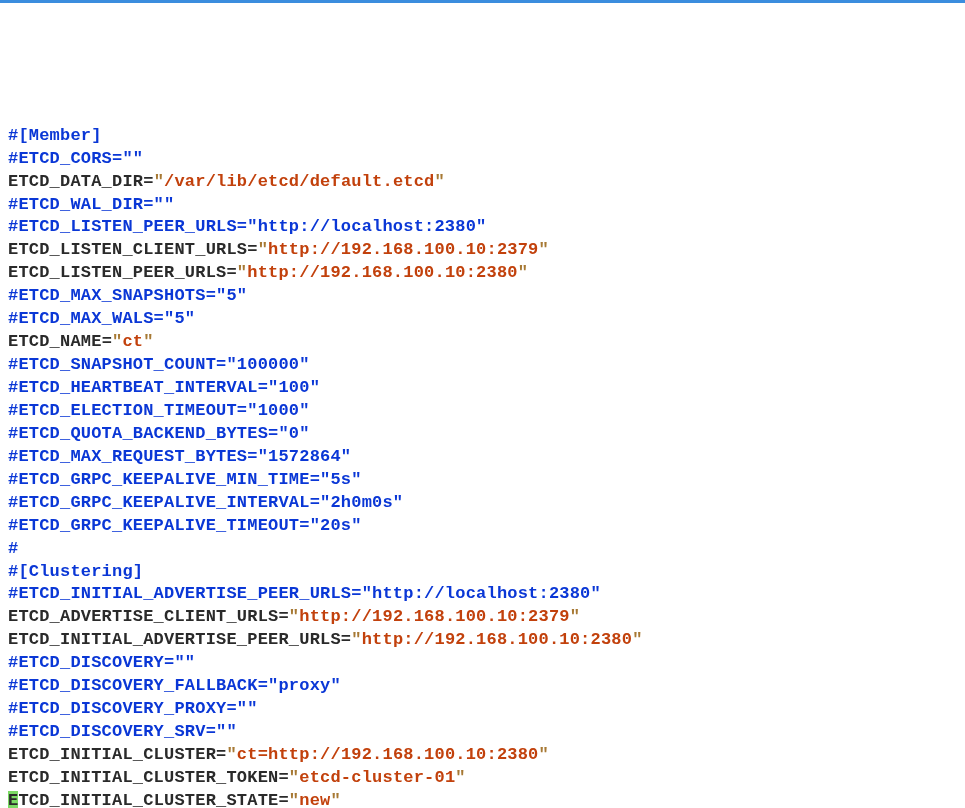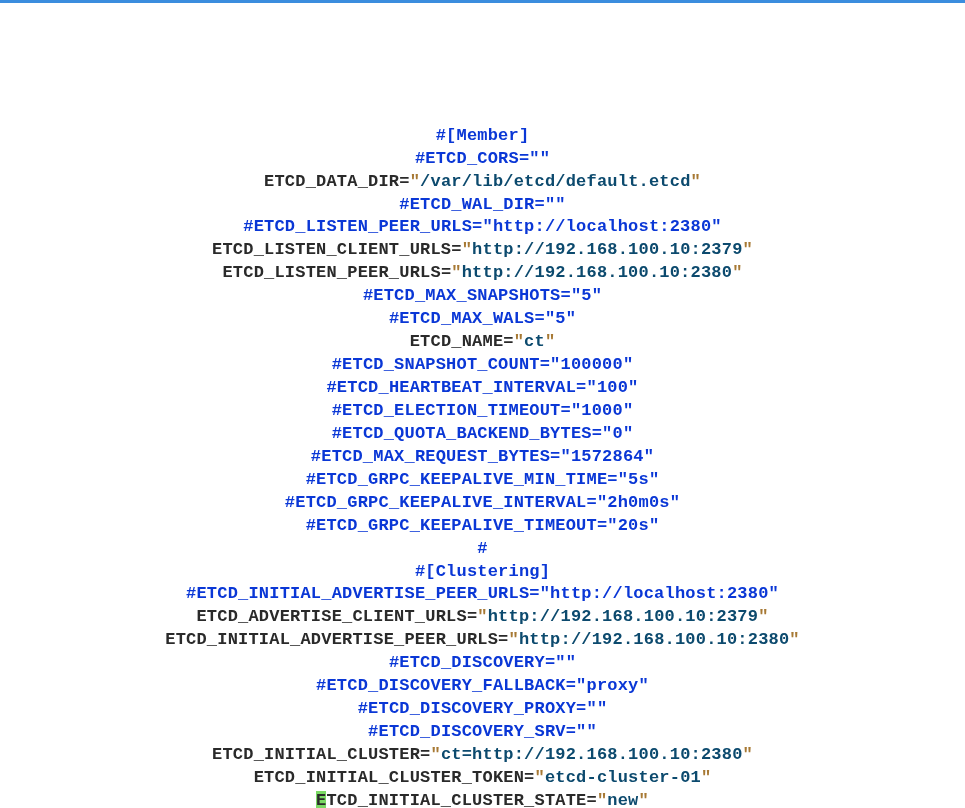--- a/index.html
+++ b/index.html
@@ -15,25 +15,25 @@
     letter-spacing: 0.2px;
     position: relative;
   }
   .topbar {
     position: absolute;
     top: 0; left: 0; right: 0;
     height: 3px;
     background: #3b8dde;
   }
   .code { position: relative; top: 4px; }
-  .line { display: block; text-align: center; }
+  .line { display: block; }
   .com { color: #0a37d6; } 
   .key { color: #2a2a2a; font-family: Liberation Mono, monospace; } 
   .eq  { color: #2a2a2a; }
-  .str { color: #0c4a6e; } 
+  .str { color: #c2410c; } 
   .qt  { color: #a77934; }
   .cursor { background: #7bd964; color: #2a2a2a; }
 </style>
 </head>
 <body>
 <div class="topbar"></div>
 
 
 
 <div class="code" id="code"><span class="line"><span class="com">#[Member]</span></span><span class="line"><span class="com">#ETCD_CORS=""</span></span><span class="line"><span class="key">ETCD_DATA_DIR</span><span class="eq">=</span><span class="qt">"</span><span class="str">/var/lib/etcd/default.etcd</span><span class="qt">"</span></span><span class="line"><span class="com">#ETCD_WAL_DIR=""</span></span><span class="line"><span class="com">#ETCD_LISTEN_PEER_URLS="http://localhost:2380"</span></span><span class="line"><span class="key">ETCD_LISTEN_CLIENT_URLS</span><span class="eq">=</span><span class="qt">"</span><span class="str">http://192.168.100.10:2379</span><span class="qt">"</span></span><span class="line"><span class="key">ETCD_LISTEN_PEER_URLS</span><span class="eq">=</span><span class="qt">"</span><span class="str">http://192.168.100.10:2380</span><span class="qt">"</span></span><span class="line"><span class="com">#ETCD_MAX_SNAPSHOTS="5"</span></span><span class="line"><span class="com">#ETCD_MAX_WALS="5"</span></span><span class="line"><span class="key">ETCD_NAME</span><span class="eq">=</span><span class="qt">"</span><span class="str">ct</span><span class="qt">"</span></span><span class="line"><span class="com">#ETCD_SNAPSHOT_COUNT="100000"</span></span><span class="line"><span class="com">#ETCD_HEARTBEAT_INTERVAL="100"</span></span><span class="line"><span class="com">#ETCD_ELECTION_TIMEOUT="1000"</span></span><span class="line"><span class="com">#ETCD_QUOTA_BACKEND_BYTES="0"</span></span><span class="line"><span class="com">#ETCD_MAX_REQUEST_BYTES="1572864"</span></span><span class="line"><span class="com">#ETCD_GRPC_KEEPALIVE_MIN_TIME="5s"</span></span><span class="line"><span class="com">#ETCD_GRPC_KEEPALIVE_INTERVAL="2h0m0s"</span></span><span class="line"><span class="com">#ETCD_GRPC_KEEPALIVE_TIMEOUT="20s"</span></span><span class="line"><span class="com">#</span></span><span class="line"><span class="com">#[Clustering]</span></span><span class="line"><span class="com">#ETCD_INITIAL_ADVERTISE_PEER_URLS="http://localhost:2380"</span></span><span class="line"><span class="key">ETCD_ADVERTISE_CLIENT_URLS</span><span class="eq">=</span><span class="qt">"</span><span class="str">http://192.168.100.10:2379</span><span class="qt">"</span></span><span class="line"><span class="key">ETCD_INITIAL_ADVERTISE_PEER_URLS</span><span class="eq">=</span><span class="qt">"</span><span class="str">http://192.168.100.10:2380</span><span class="qt">"</span></span><span class="line"><span class="com">#ETCD_DISCOVERY=""</span></span><span class="line"><span class="com">#ETCD_DISCOVERY_FALLBACK="proxy"</span></span><span class="line"><span class="com">#ETCD_DISCOVERY_PROXY=""</span></span><span class="line"><span class="com">#ETCD_DISCOVERY_SRV=""</span></span><span class="line"><span class="key">ETCD_INITIAL_CLUSTER</span><span class="eq">=</span><span class="qt">"</span><span class="str">ct=http://192.168.100.10:2380</span><span class="qt">"</span></span><span class="line"><span class="key">ETCD_INITIAL_CLUSTER_TOKEN</span><span class="eq">=</span><span class="qt">"</span><span class="str">etcd-cluster-01</span><span class="qt">"</span></span><span class="line"><span class="cursor">E</span><span class="key">TCD_INITIAL_CLUSTER_STATE</span><span class="eq">=</span><span class="qt">"</span><span class="str">new</span><span class="qt">"</span></span></div>

